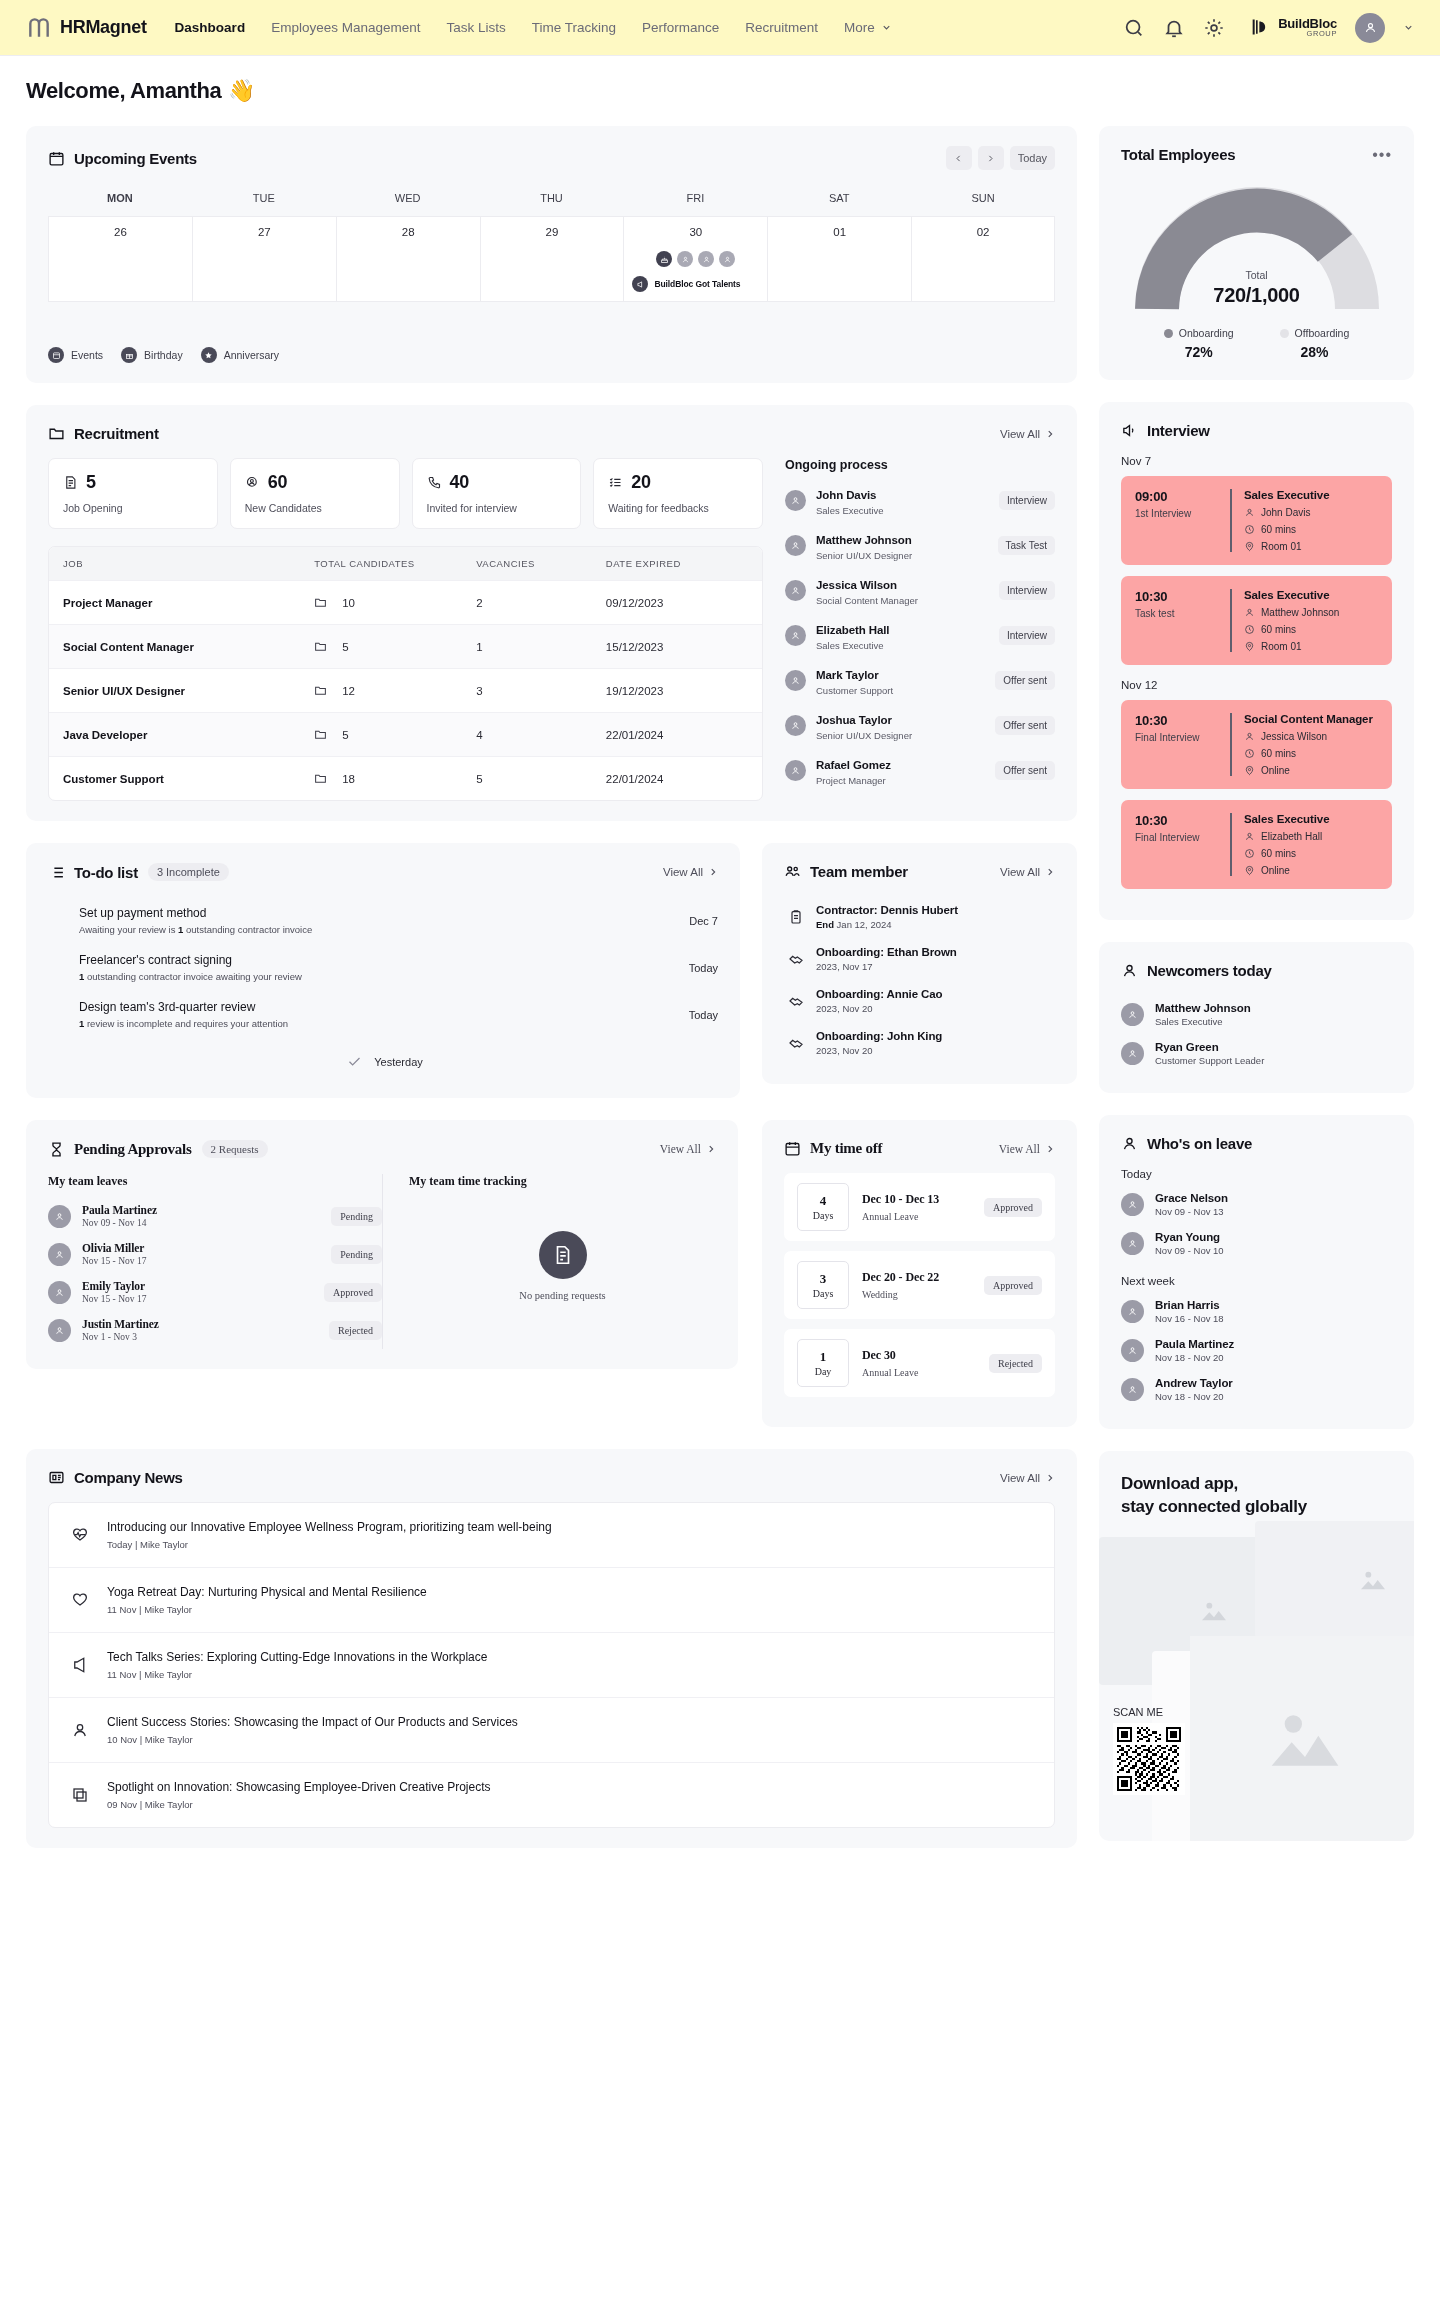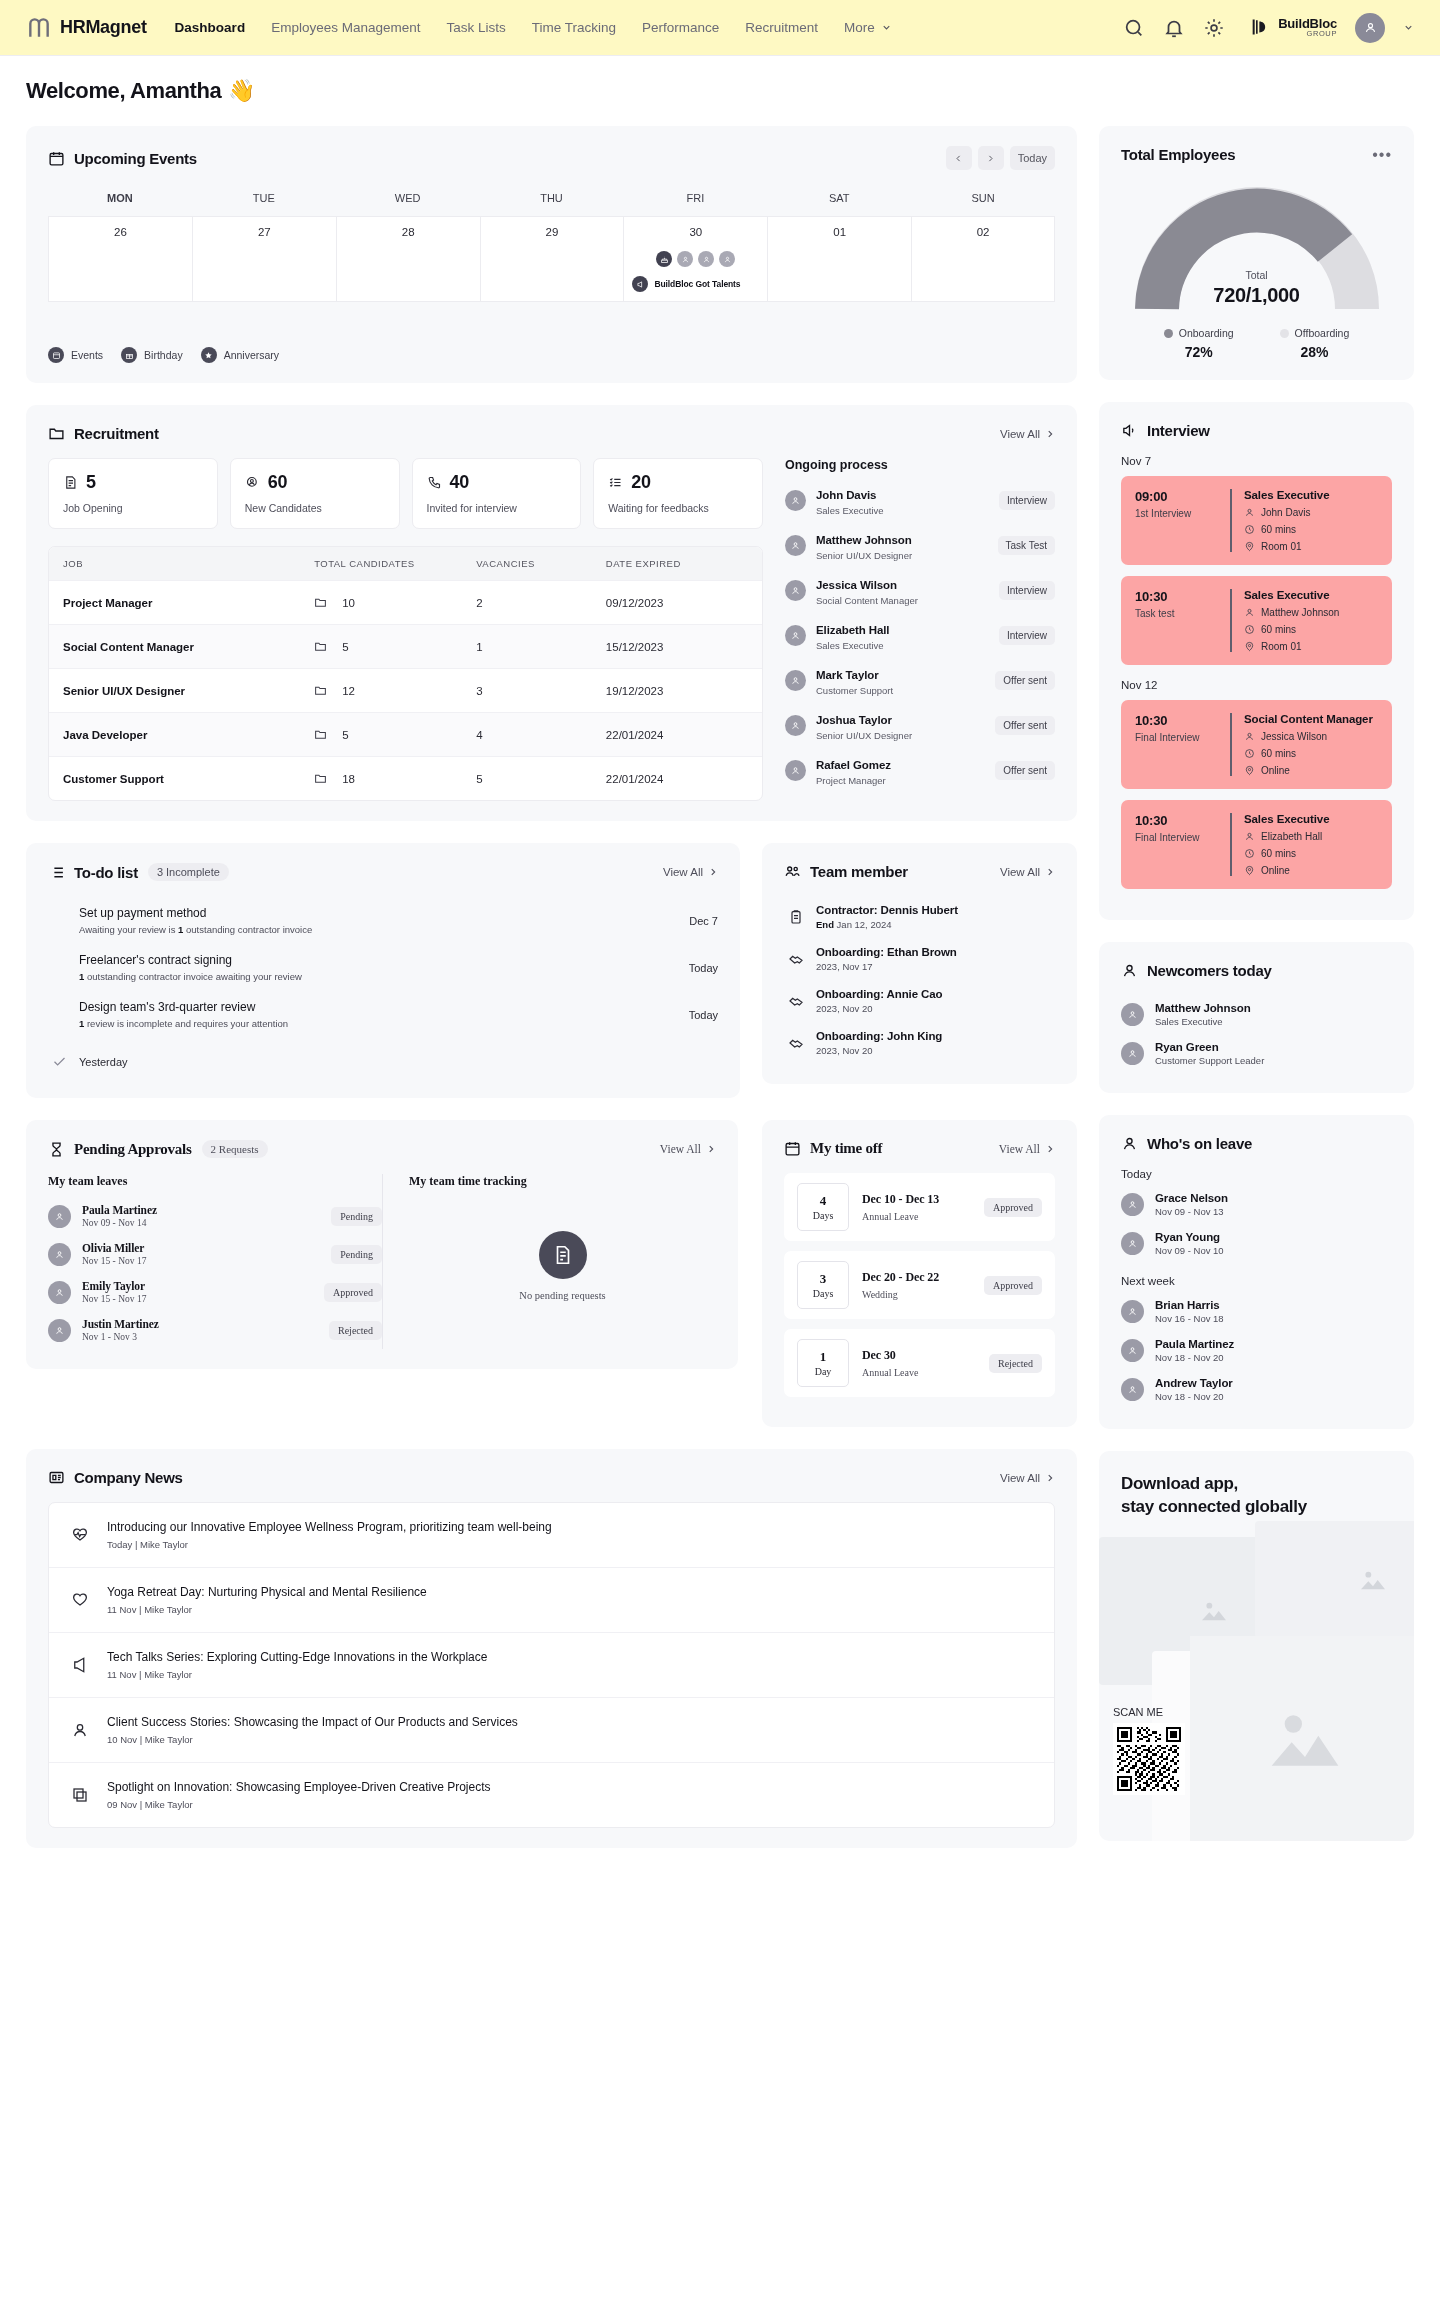--- a/index.html
+++ b/index.html
@@ -181,21 +181,21 @@
   }
   .iv-left { width: 82px; flex: 0 0 auto; }
   .iv-time { font-size: 13px; font-weight: 700; letter-spacing: -0.2px; }
   .iv-type { font-size: 10px; color: #3d3d48; margin-top: 4px; }
   .iv-right { border-left: 2px solid #5e5e6d; padding-left: 12px; }
   .iv-role { font-size: 11.5px; font-weight: 700; letter-spacing: -0.1px; }
   .iv-meta { display: flex; align-items: center; gap: 6px; font-size: 10px; color: #2a2a33; margin-top: 6px; }
   .iv-meta svg { width: 11px; height: 11px; color: #3d3d48; flex: 0 0 auto; }
 
   
-  .todo-item { display: flex; align-items: flex-start; gap: 12px; padding: 9px 0 9px 4px; }
+  .todo-item { display: flex; align-items: flex-start; gap: 12px; padding: 9px 0 9px 4px; justify-content: center; }
   .todo-check { width: 15px; height: 15px; flex: 0 0 auto; color: #8a8a98; margin-top: 7px; }
   .todo-main { flex: 1; }
   .todo-title { font-size: 12px; color: #13131a; }
   .todo-sub { font-size: 9.5px; color: #4e4e5a; margin-top: 4px; }
   .todo-sub b { color: #13131a; }
   .todo-when { font-size: 11px; color: #2a2a33; margin-top: 9px; white-space: nowrap; }
 
   
   .tm-item { display: flex; align-items: center; gap: 12px; padding: 8px 0 8px 4px; }
   .tm-ico { width: 16px; height: 16px; color: #2a2a33; flex: 0 0 auto; }

